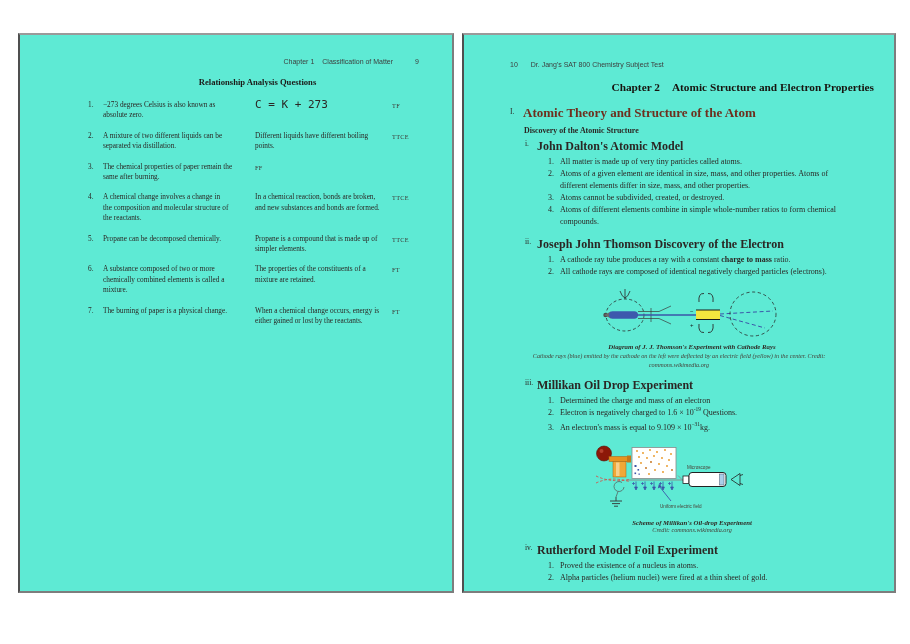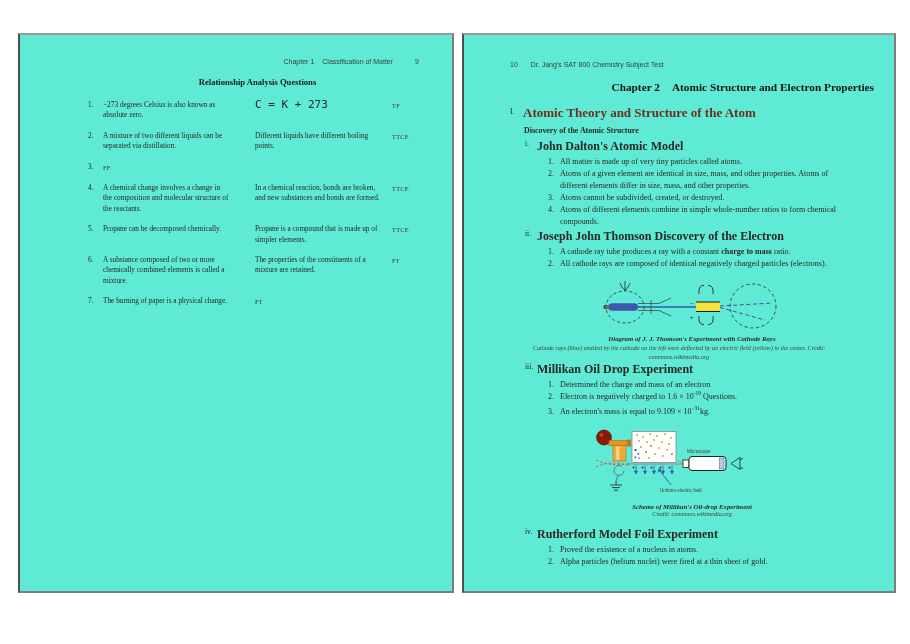--- a/index.html
+++ b/index.html
@@ -42,21 +42,21 @@
   .rp-list{margin-left:38px;margin-top:2px;}
   .rp-item{display:grid;grid-template-columns:12px 1fr;font-size:8px;line-height:12.1px;}
   .rp-item .itext{max-width:296px;}
   sup{font-size:5.5px;line-height:0;}
   .figure{text-align:center;}
   .fig-caption{text-align:center;font-weight:bold;font-style:italic;font-size:6.8px;
                color:#2e2a24;margin-top:1px;}
   .fig-desc{margin:1px 30px 0 16px;font-style:italic;font-size:6.2px;line-height:9.6px;
             color:#453f36;max-width:306px;}
   .fig-credit{text-align:center;font-style:italic;font-size:6.2px;color:#453f36;}
-  .mt3{margin-top:3px;} .mt6{margin-top:6px;} .mt8{margin-top:0;} .mt10{margin-top:10px;}
+  .mt3{margin-top:3px;} .mt6{margin-top:6px;} .mt8{margin-top:8px;} .mt10{margin-top:10px;}
   svg text{font-family:"Liberation Sans",sans-serif;}
 </style>
 </head>
 <body>
 
 <div class="canvas">
 
   <div class="page page-left">
     <div class="lp-content">
       <div class="lp-header">
@@ -76,20 +76,21 @@
           <span class="q-answer">TF</span>
         </div>
         <div class="q-row">
           <span class="q-num">2.</span>
           <span class="q-statement">A mixture of two different liquids can be separated via distillation.</span>
           <span class="q-reason">Different liquids have different boiling points.</span>
           <span class="q-answer">TTCE</span>
         </div>
         <div class="q-row">
           <span class="q-num">3.</span>
+          <span class="q-reason">The chemical properties of paper remain the same after burning.</span>
           <span class="q-answer">FF</span>
         </div>
         <div class="q-row">
           <span class="q-num">4.</span>
           <span class="q-statement">A chemical change involves a change in the composition and molecular structure of the reactants.</span>
           <span class="q-reason">In a chemical reaction, bonds are broken, and new substances and bonds are formed.</span>
           <span class="q-answer">TTCE</span>
         </div>
         <div class="q-row">
           <span class="q-num">5.</span>
@@ -99,20 +100,21 @@
         </div>
         <div class="q-row">
           <span class="q-num">6.</span>
           <span class="q-statement">A substance composed of two or more chemically combined elements is called a mixture.</span>
           <span class="q-reason">The properties of the constituents of a mixture are retained.</span>
           <span class="q-answer">FT</span>
         </div>
         <div class="q-row">
           <span class="q-num">7.</span>
           <span class="q-statement">The burning of paper is a physical change.</span>
+          <span class="q-reason">When a chemical change occurs, energy is either gained or lost by the reactants.</span>
           <span class="q-answer">FT</span>
         </div>
       </div>
     </div>
   </div>
 
   <div class="page page-right">
     <div class="rp-content">
       <div class="rp-header">
         <span>10</span>

